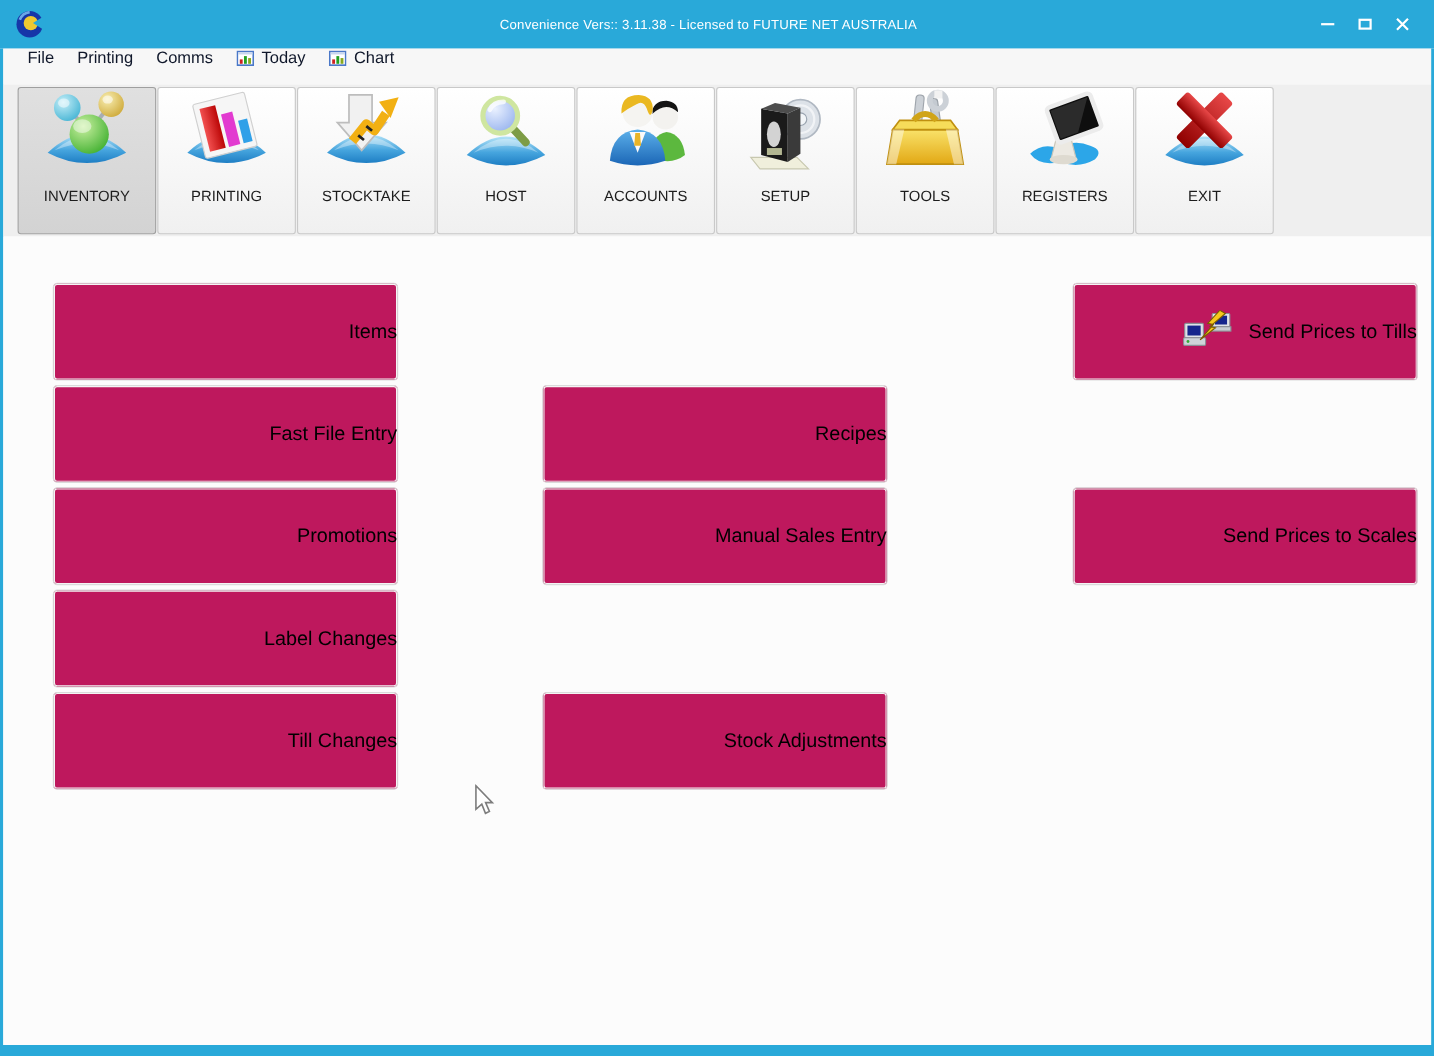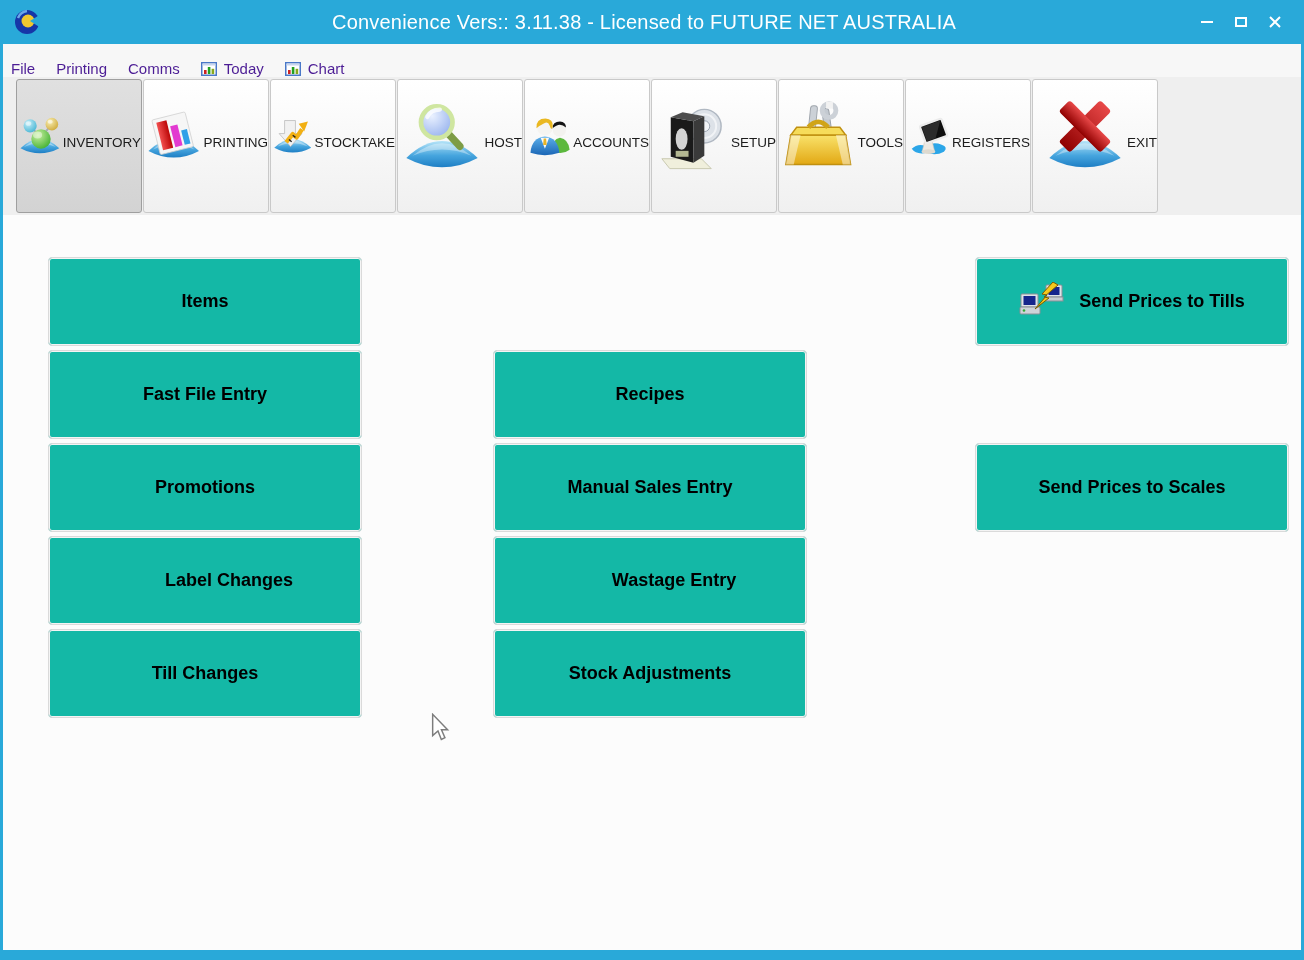--- a/index.html
+++ b/index.html
@@ -5,52 +5,52 @@
   * { margin:0; padding:0; box-sizing:border-box; }
   html,body { width:1304px; height:960px; overflow:hidden;
               font-family:"Liberation Sans", sans-serif; background:#fff; }
   .window { width:1304px; height:960px; display:flex; flex-direction:column; position:relative; }
 
   
   .titlebar { height:44px; background:#29a9d9; position:relative; display:flex;
               align-items:center; flex:0 0 auto; }
   .app-icon { margin-left:13px; width:28px; height:28px; }
   .titlebar-title { position:absolute; left:0; right:16px; text-align:center; color:#ffffff;
-                    font-size:20px; letter-spacing:.2px; }
+                    font-size:12px; letter-spacing:.2px; }
   .win-controls { position:absolute; right:12px; top:0; height:100%; display:flex; align-items:center; }
   .ctrl { width:34px; height:30px; display:flex; align-items:center; justify-content:center; cursor:default; }
   .glyph-min { width:12px; height:2px; background:#ffffff; }
   .glyph-max { width:12px; height:10px; border:2px solid #ffffff; }
 
   
   .frame-body { flex:1; display:flex; flex-direction:column; background:#fcfcfc;
                 border-left:3px solid #29a9d9; border-right:3px solid #29a9d9; }
   .bottom-strip { height:10px; background:#29a9d9; flex:0 0 auto; }
 
   
-  .menubar { height:33px; background:#f7f7f7; display:flex; align-items:flex-end;
-             padding-left:8px; font-size:15px; color:#4c1d95; flex:0 0 auto; }
+  .menubar { height:33px; background:#f7f7f7; display:flex; align-items:flex-start;
+             padding-left:22px; font-size:15px; color:#0f172a; flex:0 0 auto; }
   .menu-item { display:flex; align-items:center; gap:7px; margin-right:21px; cursor:default; }
 
   
   .toolbar { height:138px; background:#efefef; display:flex; gap:1px;
              padding:2px 0 2px 13px; flex:0 0 auto; }
   .tool-btn { width:126px; border:1px solid #c9c9c9; border-radius:3px;
               background:linear-gradient(#ffffff,#f0f0f0);
-              display:flex; align-items:center;
-              justify-content:flex-end; padding-bottom:7px; cursor:default; }
+              display:flex; flex-direction:column; align-items:center;
+              justify-content:flex-start; padding-bottom:7px; cursor:default; }
   .tool-btn.selected { background:linear-gradient(#e0e0e0,#d3d3d3); border-color:#9f9f9f; }
   .tool-btn svg.big { width:84px; height:84px; margin-bottom:7px; }
   .tool-label { font-size:13.5px; color:#1c1c1c; white-space:nowrap; }
 
   
   .main { flex:1; position:relative; background:#fcfcfc; }
-  .btn { position:absolute; width:314px; height:89px; background:#14b8a6;
+  .btn { position:absolute; width:314px; height:89px; background:#be185d;
          border:1px solid #dadada; border-radius:4px; display:flex; align-items:center;
-         justify-content:center; font-weight:bold; font-size:18px; color:#000;
+         justify-content:flex-end; font-weight:normal; font-size:18px; color:#000;
          box-shadow:0 0 0 1px #f4f4f4 inset; cursor:default; gap:14px; }
   .c1 { left:45px; }  .c2 { left:490px; }  .c3 { left:937px;margin-left:35px; }
   .r1 { top:42px; } .r2 { top:135px; } .r3 { top:228px; } .r4 { top:321px;padding-left:48px; } .r5 { top:414px; }
 
   
   .statusbar { height:47px; background:#f1f1f1; border-top:1px solid #cdcdcd;
                display:flex; align-items:stretch; font-weight:bold; font-size:15px;
                color:#000; flex:0 0 auto; position:relative; }
   .status-sec { display:flex; align-items:center; justify-content:center;
                 border-right:1px solid #d9d9d9; }
@@ -305,23 +305,20 @@
       <div class="btn c1 r5">
           <span>Till Changes</span>
         </div>
 
       <div class="btn c2 r2">
           <span>Recipes</span>
         </div>
       <div class="btn c2 r3">
           <span>Manual Sales Entry</span>
         </div>
-      <div class="btn c2 r4">
-          <span>Wastage Entry</span>
-        </div>
       <div class="btn c2 r5">
           <span>Stock Adjustments</span>
         </div>
 
       <div class="btn c3 r1">
         <svg width="46" height="40" viewBox="0 0 46 40">
           <rect x="27" y="3" width="16" height="12" rx="1" fill="#dfe2e7" stroke="#8a8f96"></rect>
           <rect x="29.5" y="5" width="11" height="8" fill="#16258c"></rect>
           <rect x="26" y="15" width="18" height="4" fill="#c8ccd2" stroke="#8a8f96"></rect>
           <rect x="2" y="12" width="17" height="13" rx="1" fill="#dfe2e7" stroke="#8a8f96"></rect>

